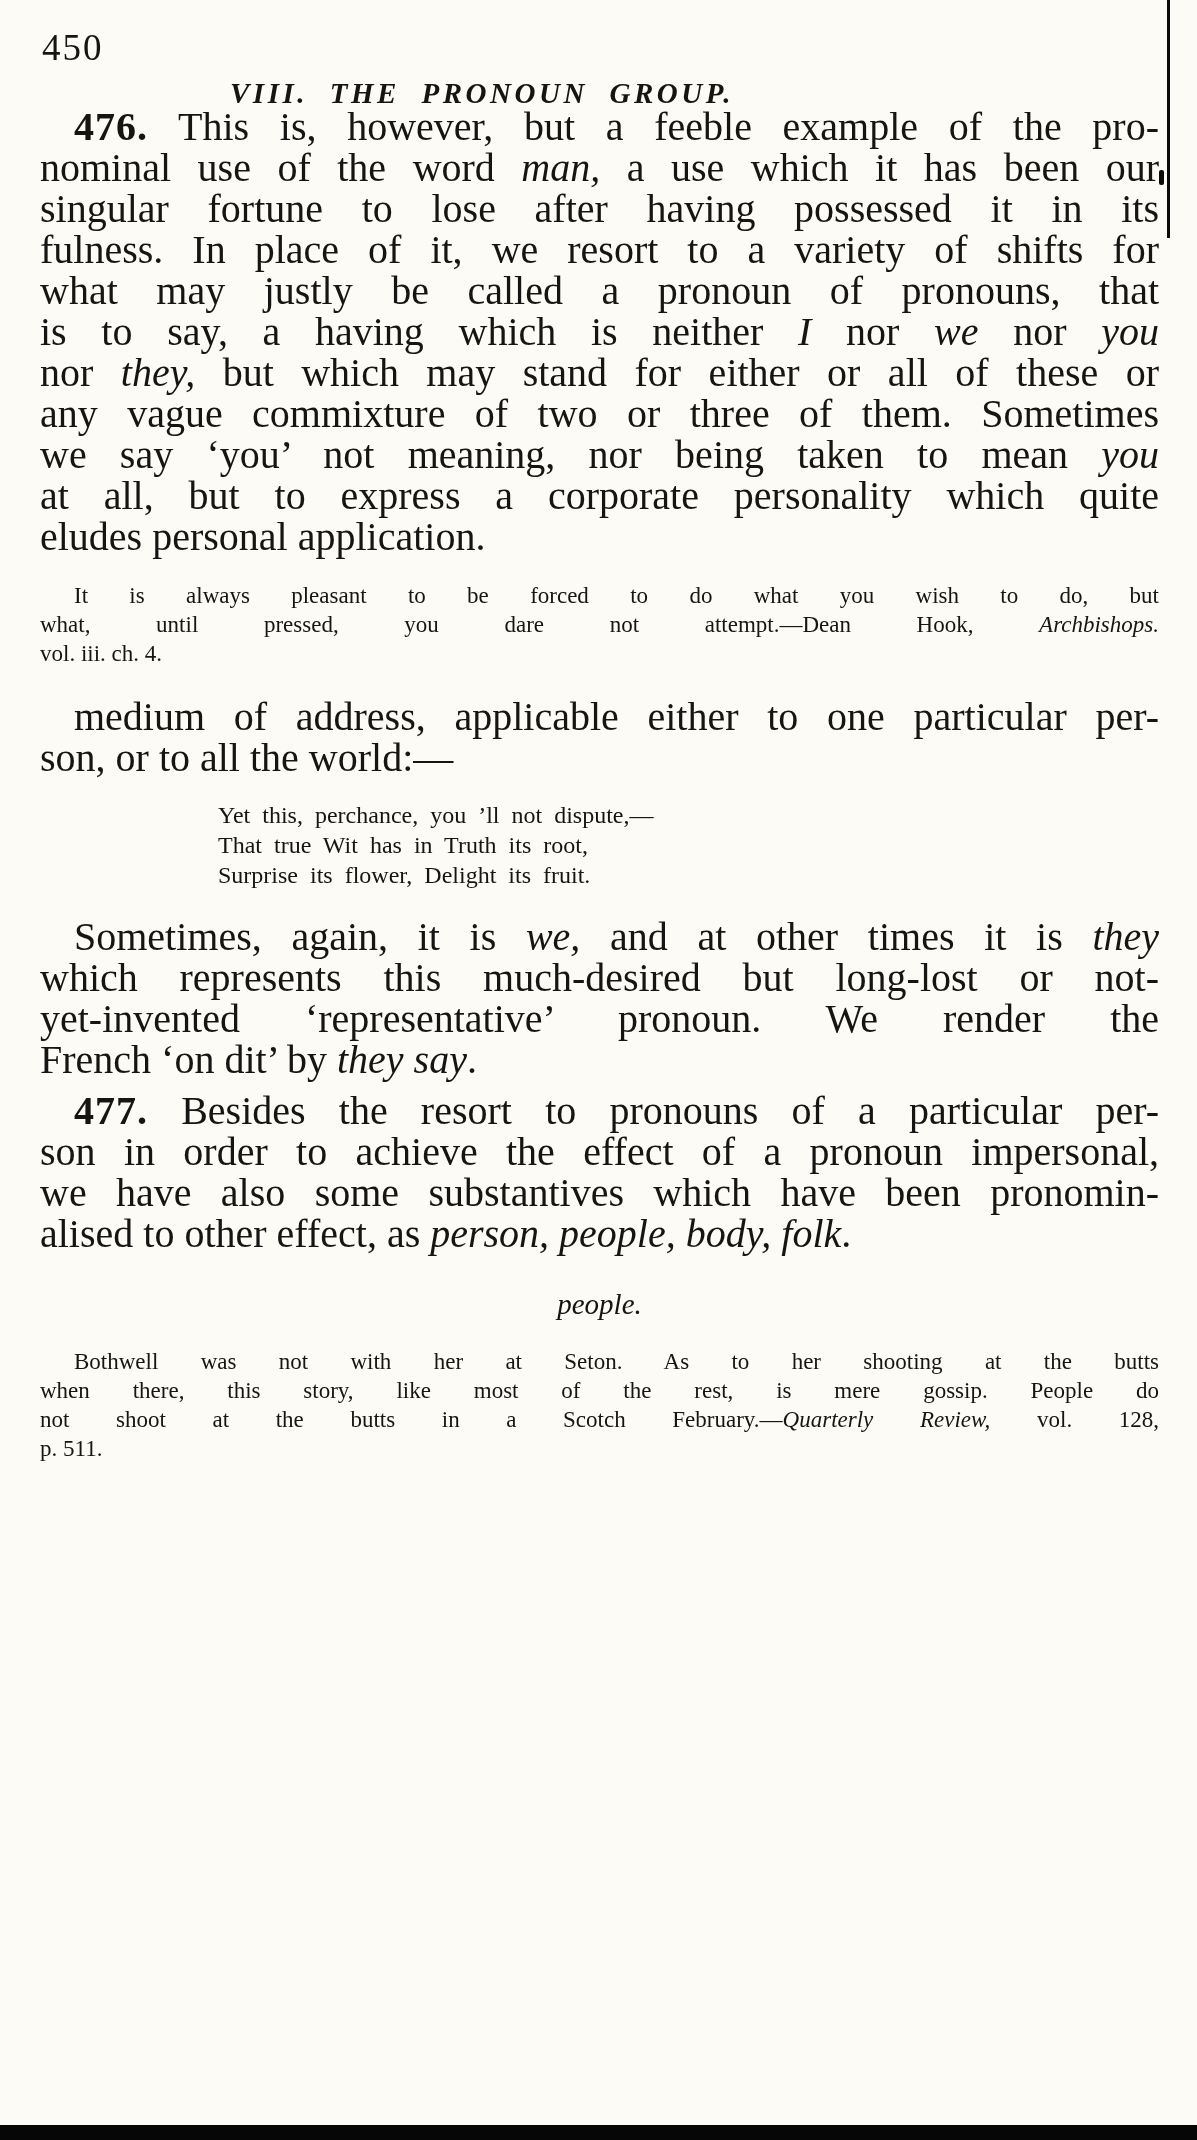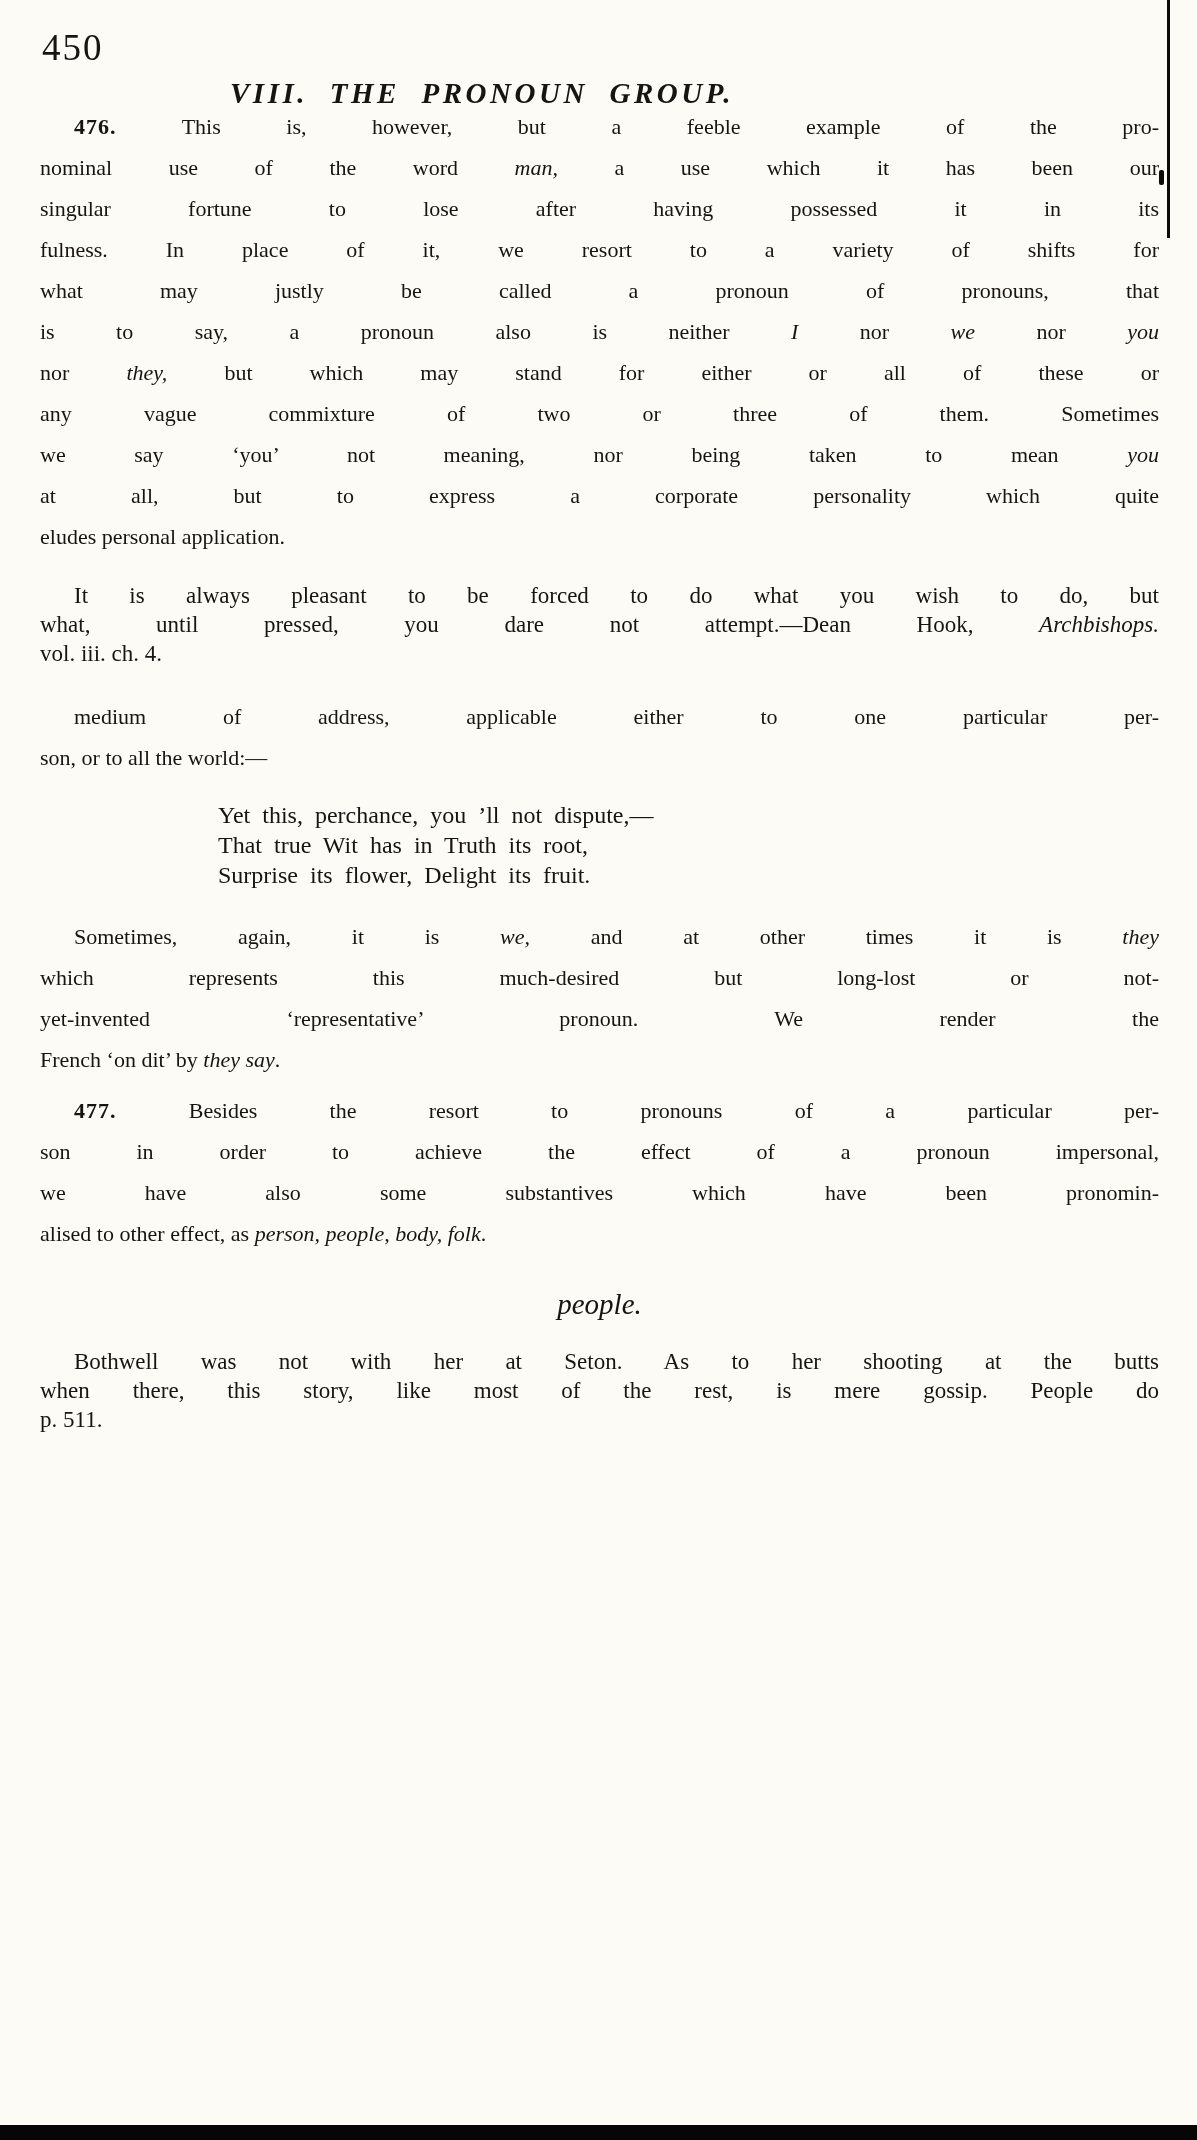--- a/index.html
+++ b/index.html
@@ -19,21 +19,21 @@
   
   .hdr { position: relative; height: 60px; margin-top: 4px; }
   .pagenum { position: absolute; left: 2px; top: 0; font-size: 37px; letter-spacing: 2px; }
   .runtitle {
     position: absolute; left: 190px; top: 6px;
     font-size: 29px; font-style: italic; font-weight: bold;
     letter-spacing: 3.5px; word-spacing: 11px; margin-top: 45px;
   }
 
   
-  .para  { font-size: 22px; line-height: 41px; }
+  .para  { font-size: 40px; line-height: 41px; }
   .small { font-size: 23px; line-height: 29px; }
   .ln  { text-align: justify; text-align-last: justify; min-height: 1em; }
   .ln.last { text-align-last: left; }
   .indent-first .ln:first-child { padding-left: 34px; }
 
   .verse { font-size: 24px; line-height: 30px; margin-left: 178px; word-spacing: 6px; font-family: Liberation Serif, serif; }
   .verse .ln { text-align: left; text-align-last: left; }
 
   em { font-style: italic; }
   strong { font-weight: bold; letter-spacing: 1px; }
@@ -67,21 +67,21 @@
     <span class="pagenum">450</span>
     <span class="runtitle">VIII. THE PRONOUN GROUP.</span>
   </div>
 
   <div class="para indent-first mt-p476">
       <div class="ln"><strong>476.</strong><span> This is, however, but a feeble example of the pro-</span></div>
       <div class="ln"><span>nominal use of the word </span><em>man,</em><span> a use which it has been our</span></div>
       <div class="ln"><span>singular fortune to lose after having possessed it in its</span></div>
       <div class="ln"><span>fulness. In place of it, we resort to a variety of shifts for</span></div>
       <div class="ln"><span>what may justly be called a pronoun of pronouns, that</span></div>
-      <div class="ln"><span>is to say, a pronoun also is neither </span><em>I</em><span> nor </span><em>we</em><span> nor </span><em>you</em></div>
+      <div class="ln"><span>is to say, a having which is neither </span><em>I</em><span> nor </span><em>we</em><span> nor </span><em>you</em></div>
       <div class="ln"><span>nor </span><em>they,</em><span> but which may stand for either or all of these or</span></div>
       <div class="ln"><span>any vague commixture of two or three of them. Sometimes</span></div>
       <div class="ln"><span>we say ‘you’ not meaning, nor being taken to mean </span><em>you</em></div>
       <div class="ln"><span>at all, but to express a corporate personality which quite</span></div>
       <div class="ln last"><span>eludes personal application.</span></div>
     </div>
 
   <div class="small indent-first mt-qdean">
       <div class="ln"><span>It is always pleasant to be forced to do what you wish to do, but</span></div>
       <div class="ln"><span>what, until pressed, you dare not attempt.—Dean Hook, </span><em>Archbishops.</em></div>
@@ -111,18 +111,19 @@
       <div class="ln"><span>son in order to achieve the effect of a pronoun impersonal,</span></div>
       <div class="ln"><span>we have also some substantives which have been pronomin-</span></div>
       <div class="ln last"><span>alised to other effect, as </span><em>person, people, body, folk</em><span>.</span></div>
     </div>
 
   <div class="heading">people.</div>
 
   <div class="small indent-first">
       <div class="ln"><span>Bothwell was not with her at Seton. As to her shooting at the butts</span></div>
       <div class="ln"><span>when there, this story, like most of the rest, is mere gossip. People do</span></div>
+      <div class="ln"><span>not shoot at the butts in a Scotch February.—</span><em>Quarterly Review,</em><span> vol. 128,</span></div>
       <div class="ln last"><span>p. 511.</span></div>
     </div>
 
   <div class="bottom-bar"></div>
 
 </div>
 
 </body></html>

